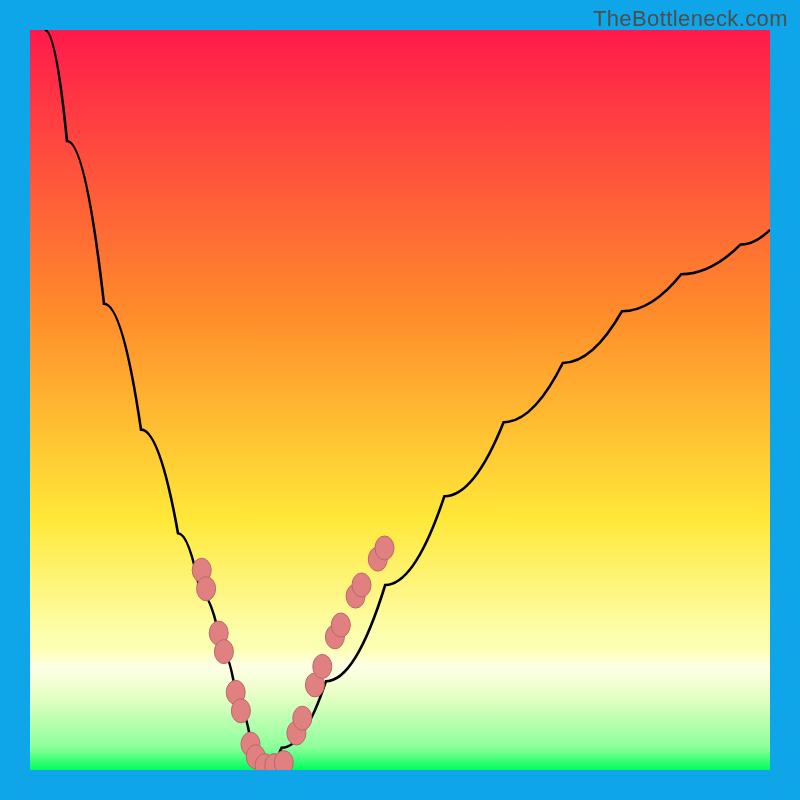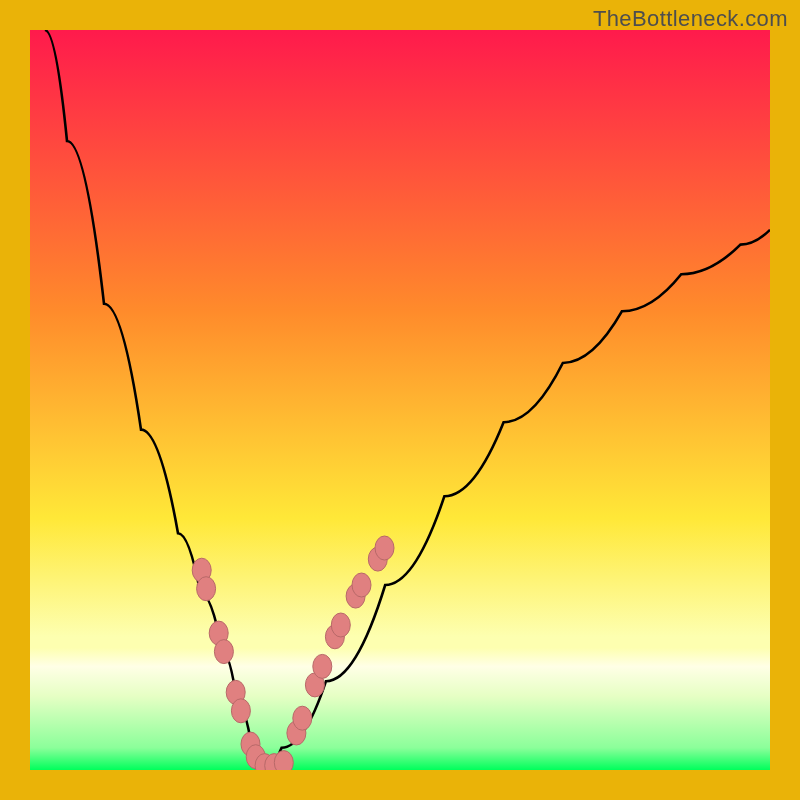--- a/index.html
+++ b/index.html
@@ -8,21 +8,21 @@
     width: 800px;
     height: 800px;
     overflow: hidden;
     background: #000;
     font-family: Arial, Helvetica, sans-serif;
   }
   .frame {
     position: absolute;
     left: 0; top: 0;
     width: 800px; height: 800px;
-    background: #eab308;
+    background: #0ea5e9;
     text-align: right;
   }
   .plot-area {
     position: absolute;
     left: 30px;
     top: 30px;
     width: 740px;
     height: 740px;
   }
   .gradient-bg {

